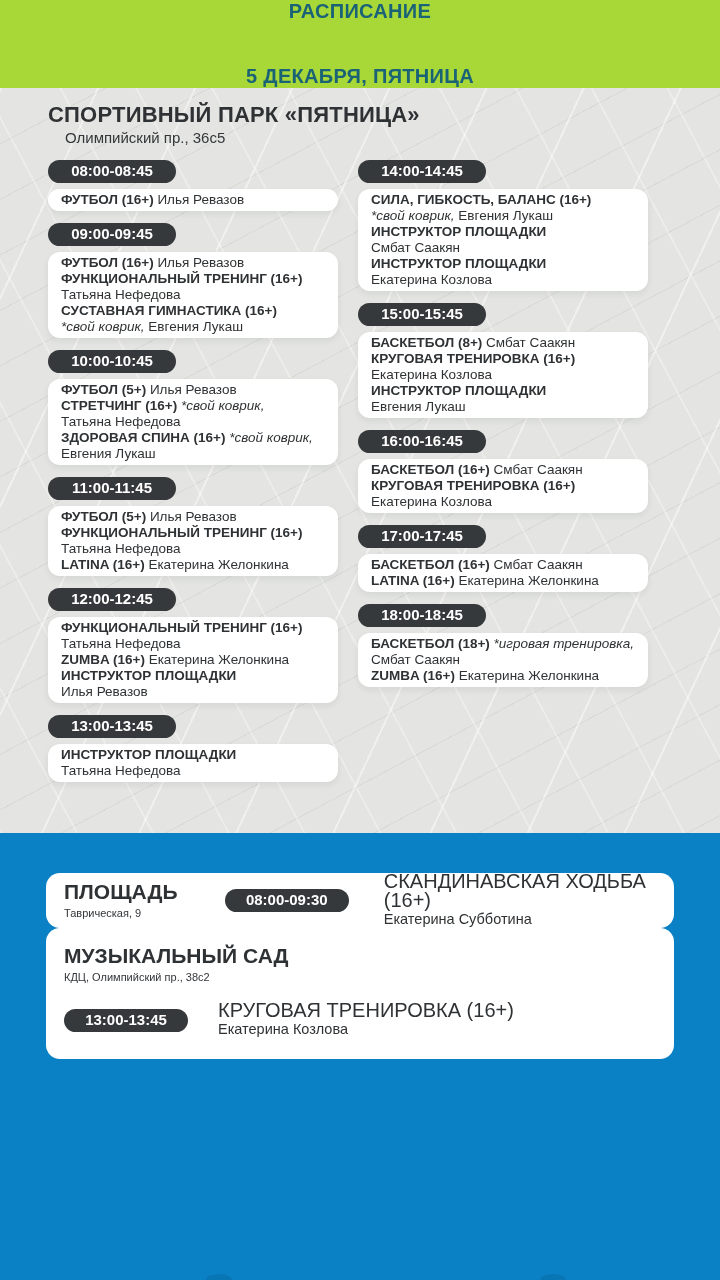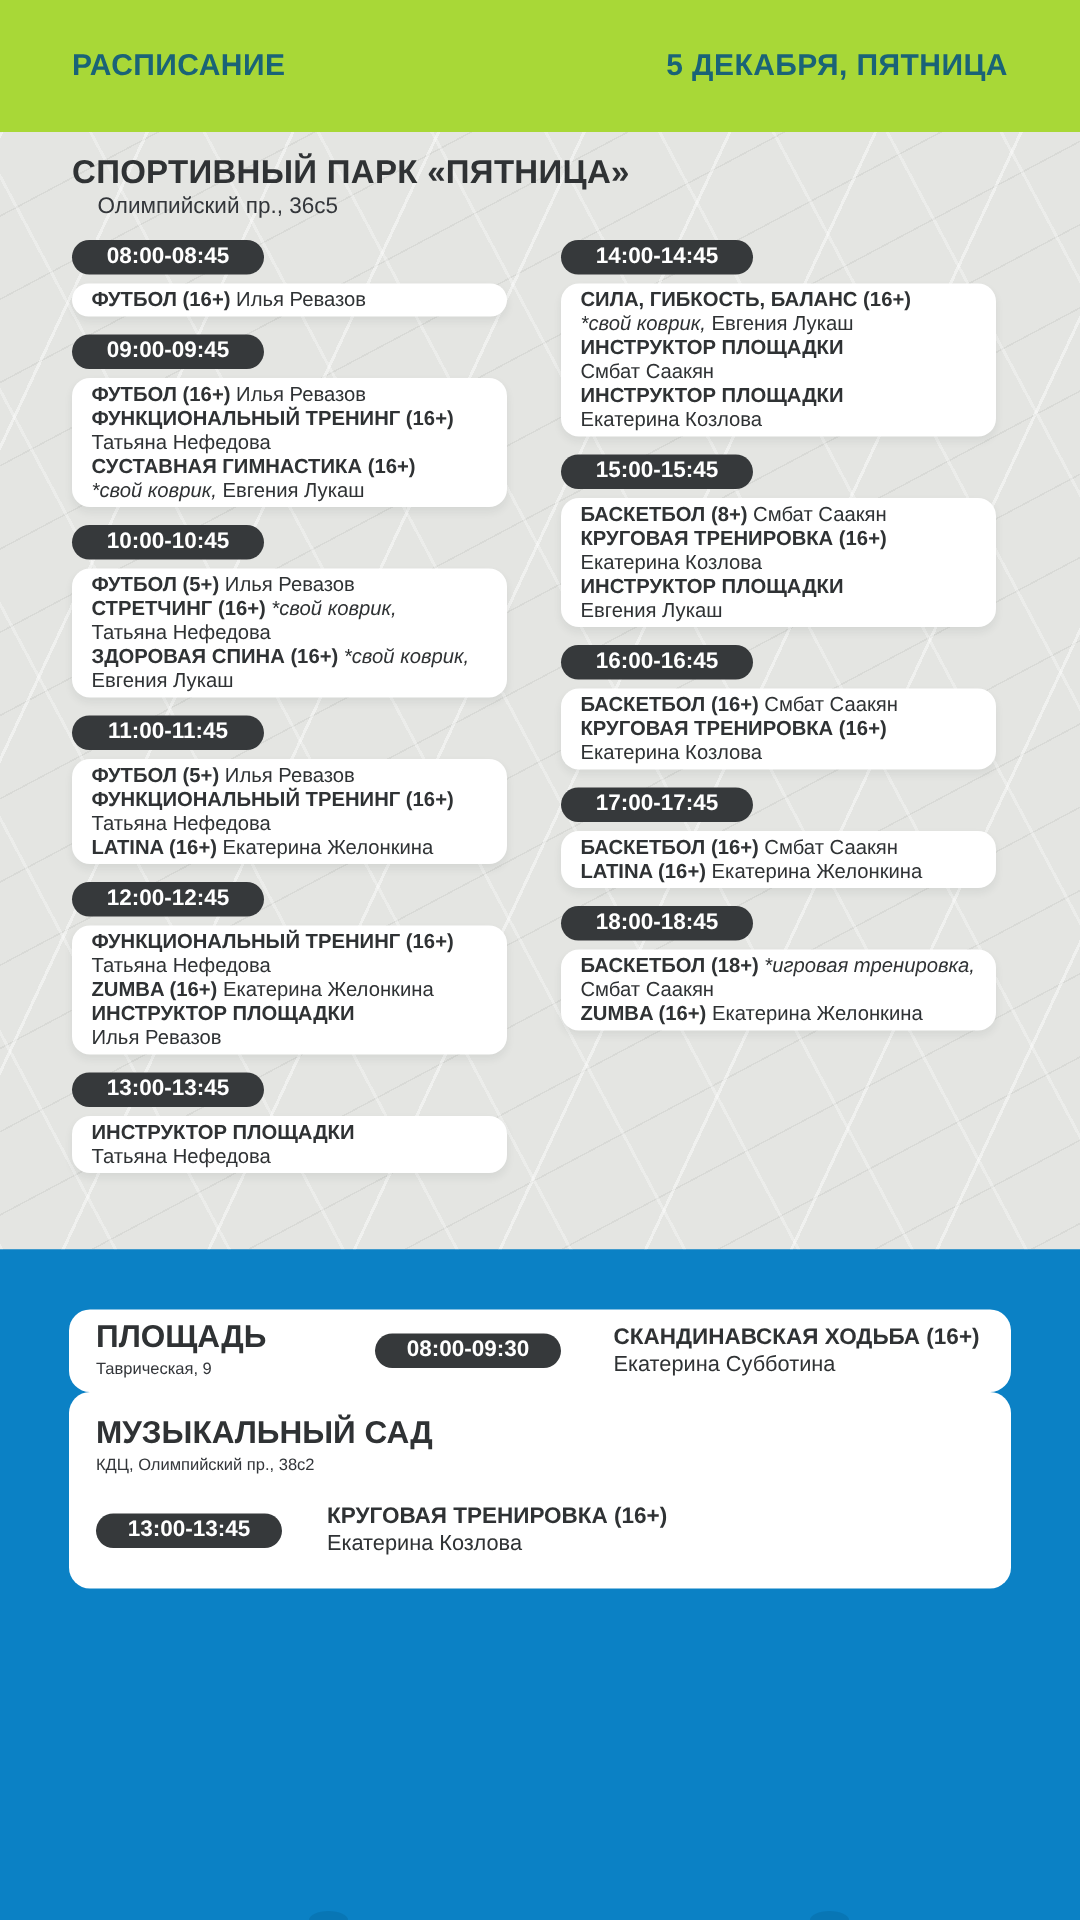--- a/index.html
+++ b/index.html
@@ -9,41 +9,41 @@
     overflow:hidden;
     background:#0b81c5;
     font-family:"Liberation Sans", sans-serif;
     color:#2f3234;
   }
   
   .topbar{
     position:absolute;top:0;left:0;width:720px;height:88px;
     background:#a8d837;
     display:flex;align-items:center;justify-content:space-between;
-    box-sizing:border-box;padding:0 48px;
+    box-sizing:border-box;padding:0 48px;flex-direction:column;
   }
   .topbar-title,.topbar-date{
     font-size:20px;font-weight:700;color:#1a6377;letter-spacing:.3px;
   }
   
   .main-area{
     position:absolute;top:88px;left:0;width:720px;height:745px;
     box-sizing:border-box;
     background:
       repeating-linear-gradient(115deg, rgba(255,255,255,.45) 0 2px, rgba(255,255,255,0) 2px 88px),
       repeating-linear-gradient(62deg, rgba(255,255,255,.30) 0 2px, rgba(255,255,255,0) 2px 67px),
       repeating-linear-gradient(152deg, rgba(175,177,173,.22) 0 1px, rgba(255,255,255,0) 1px 49px),
       #e4e5e2;
     padding:14px 48px 0 48px;
   }
   .venue-name{
     margin:0;font-size:22px;font-weight:700;color:#2f3234;letter-spacing:.2px;line-height:26px;
   }
   .venue-addr{font-size:15px;line-height:20px;color:#33363a;margin-left:17px;}
-  .cols{display:flex;gap:36px;margin-top:12px;}
+  .cols{display:flex;gap:20px;margin-top:12px;}
   .col{width:290px;}
   .block{margin-bottom:12px;}
   .pill{
     display:block;width:128px;box-sizing:border-box;
     background:#36393b;color:#ffffff;border-radius:13px;
     font-size:15px;font-weight:700;text-align:center;
     padding:3px 0 4px 0;line-height:16px;
   }
   .card{
     background:#ffffff;border-radius:12px;
@@ -58,21 +58,21 @@
   .bottom-area{
     position:absolute;top:833px;left:0;width:720px;height:447px;
     box-sizing:border-box;padding:40px 46px 0 46px;
     background:#0b81c5;
   }
   .venue-card{
     background:#ffffff;border-radius:14px;box-sizing:border-box;
   }
   .vc-name{font-size:21px;font-weight:700;line-height:24px;color:#2f3234;}
   .vc-addr{font-size:11px;line-height:18px;color:#33363a;}
-  .act-title{font-size:15px;font-weight:700;line-height:19px;}
+  .act-title{font-size:20px;font-weight:400;line-height:19px;}
   .act-person{font-size:14.5px;line-height:19px;}
   .card-row{
     display:flex;align-items:center;
     padding:8px 18px;height:55px;
   }
   .card-row .vc-head{width:186px;}
   .card-row .pill{flex:0 0 124px;width:124px;}
   .card-row .vc-act{margin-left:35px;}
   .card-stacked{
     padding:16px 18px 20px 18px;

